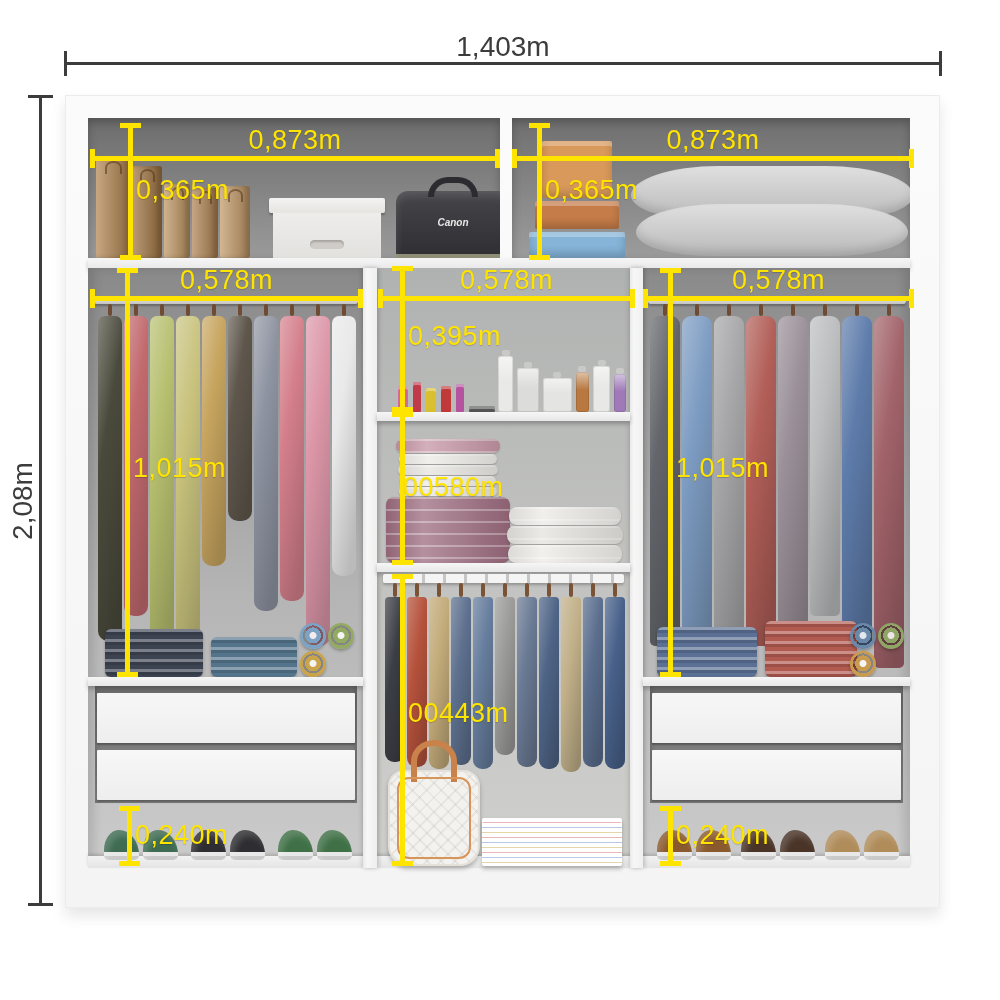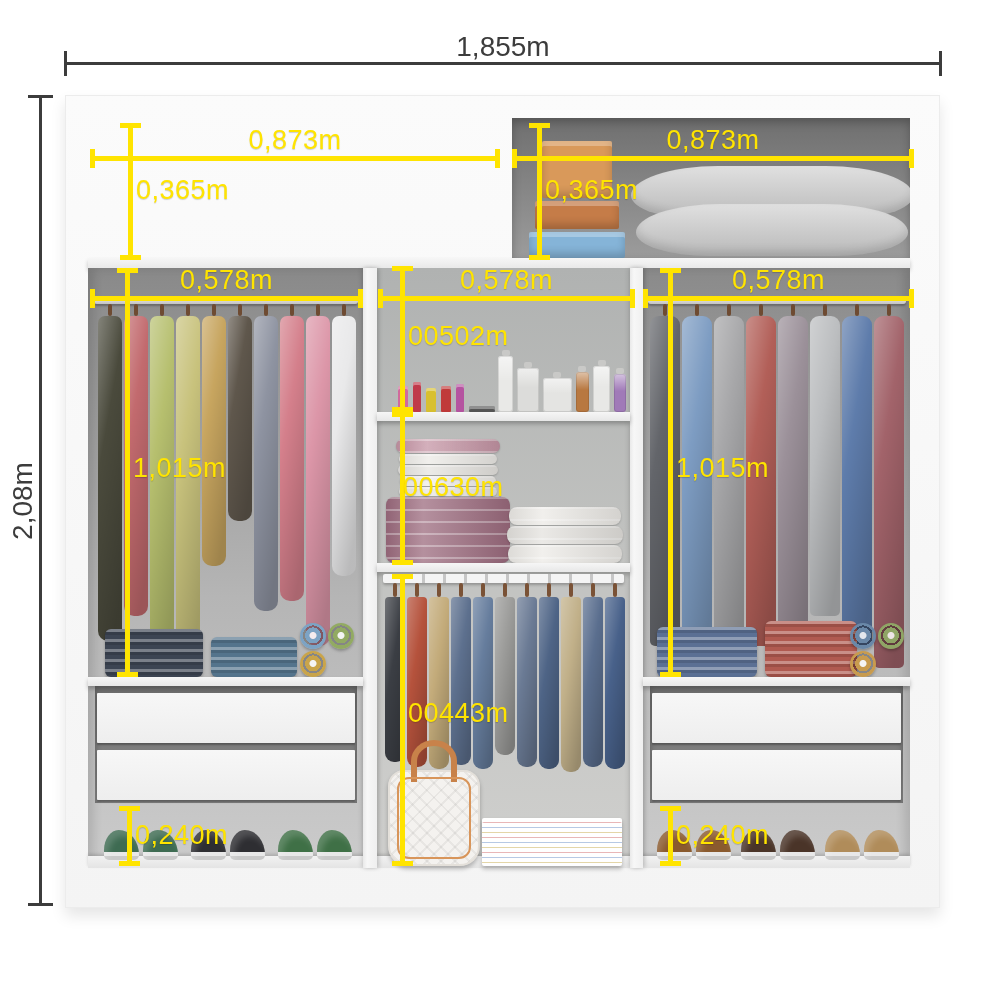--- a/index.html
+++ b/index.html
@@ -114,31 +114,48 @@
 </style>
 </head>
 <body>
 
 <div class="page">
 
   <div class="dimh dark" style="left:64px;top:62px;width:878px;">
     <span class="line"></span>
     <span class="tick l"></span>
     <span class="tick r"></span>
-    <span class="lbl">1,855m</span>
+    <span class="lbl">1,403m</span>
   </div>
   <div class="dimv dark" style="left:39px;top:95px;height:811px;">
     <span class="line"></span>
     <span class="tick t"></span>
     <span class="tick b"></span>
     <span class="lbl">2,08m</span>
   </div>
 
   <div class="wardrobe">
 
+    <div class="bay bay-topL">
+      <div class="fillrow floorrow" style="left:8px;bottom:0;width:160px;height:110px;gap:2px;">
+          <div class="it-bagitem" style="--c: #b58a58; width: 34px; height: 100px;"></div>
+          <div class="it-bagitem" style="--c: #a57c4c; width: 30px; height: 92px;"></div>
+          <div class="it-bagitem" style="--c: #c09a68; width: 26px; height: 74px;"></div>
+          <div class="it-bagitem" style="--c: #b2885a; width: 26px; height: 70px;"></div>
+          <div class="it-bagitem" style="--c: #c49d6e; width: 30px; height: 72px;"></div>
+        </div>
+      <div class="storage-box">
+        <div class="lid"></div>
+        <div class="bodybox"></div>
+        <div class="slot"></div>
+      </div>
+      <div class="camera-bag">
+        <span class="cblabel">Canon</span>
+      </div>
+    </div>
 
     <div class="bay bay-topR">
       <div class="fillrow" style="left:10px;bottom:0;width:110px;height:120px;flex-direction:column;align-items:center;justify-content:flex-end;">
           <div class="it-boxitem" style="--c: #d9995a; width: 70px; height: 58px;"></div>
           <div class="it-boxitem" style="--c: #c57c48; width: 84px; height: 28px;"></div>
           <div class="it-boxitem" style="--c: #85b4d8; width: 96px; height: 26px;"></div>
         </div>
       <div class="fillrow" style="left:122px;bottom:2px;width:276px;height:110px;flex-direction:column;align-items:center;justify-content:flex-end;">
           <div class="it-pillow" style="--c: #d6d6d6; width: 282px; height: 54px;"></div>
           <div class="it-pillow" style="--c: #c8c8c8; width: 272px; height: 52px;"></div>
@@ -321,27 +338,27 @@
     <span class="line"></span>
       <span class="tick t"></span>
       <span class="tick b"></span>
     <span class="lbl" style="left:8px;top:185px;">1,015m</span>
   </div>
 
   <div class="dimv yellow" style="left:400px;top:266px;height:146px;">
     <span class="line"></span>
       <span class="tick t"></span>
       <span class="tick b"></span>
-    <span class="lbl" style="left:8px;top:55px;">00502m</span>
+    <span class="lbl" style="left:8px;top:55px;">0,395m</span>
   </div>
   <div class="dimv yellow" style="left:400px;top:412px;height:153px;">
     <span class="line"></span>
       <span class="tick t"></span>
       <span class="tick b"></span>
-    <span class="lbl" style="left:3px;top:60px;">00630m</span>
+    <span class="lbl" style="left:3px;top:60px;">00580m</span>
   </div>
   <div class="dimv yellow" style="left:400px;top:574px;height:292px;">
     <span class="line"></span>
       <span class="tick t"></span>
       <span class="tick b"></span>
     <span class="lbl" style="left:8px;top:124px;">00443m</span>
   </div>
 
   <div class="dimv yellow" style="left:127px;top:806px;height:60px;">
     <span class="line"></span>

